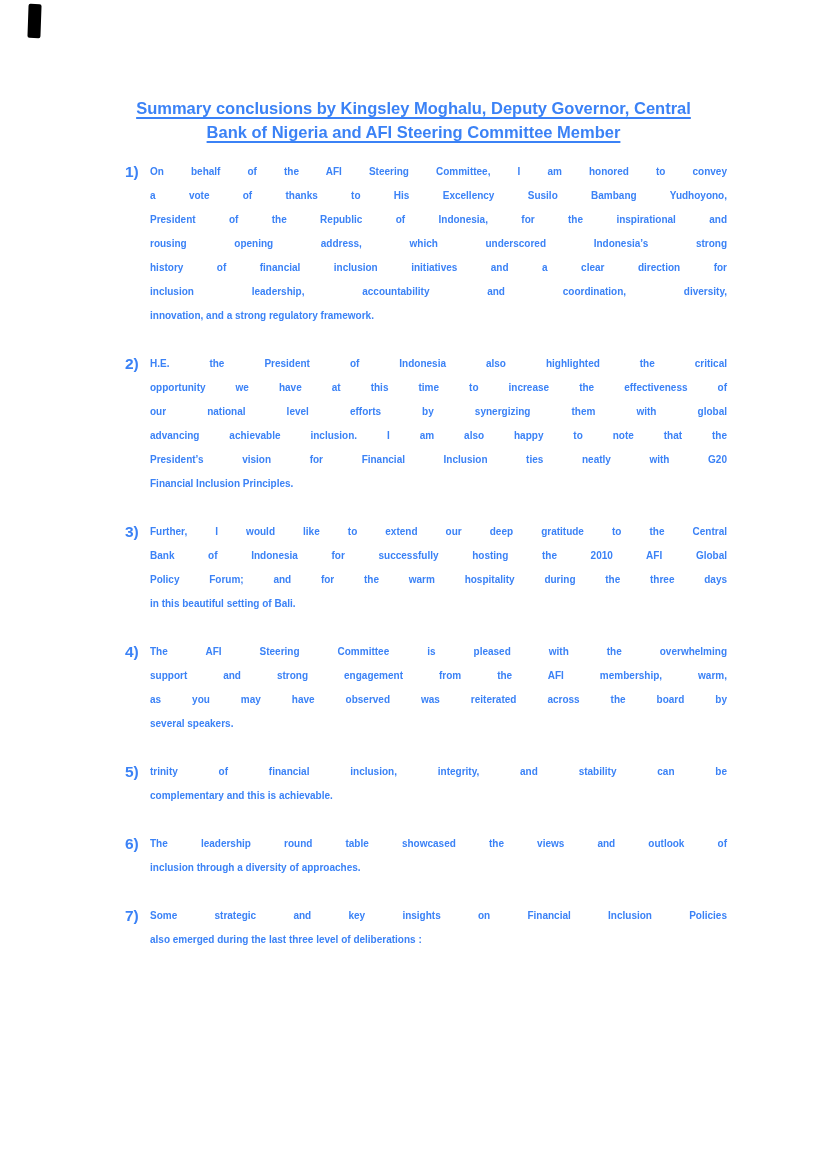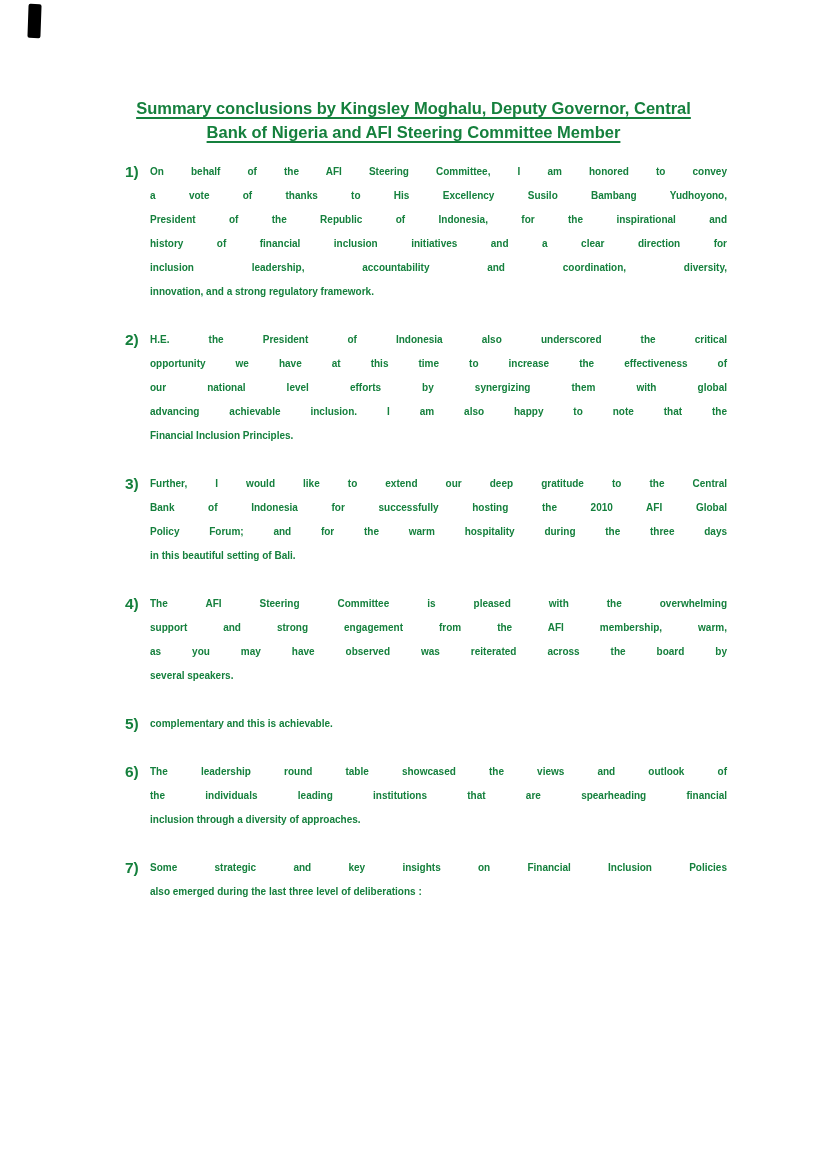--- a/index.html
+++ b/index.html
@@ -7,21 +7,21 @@
     padding: 0;
     background: #ffffff;
   }
   .page {
     position: relative;
     width: 827px;
     height: 1169px;
     background: #ffffff;
     font-family: "Liberation Sans", sans-serif;
     font-weight: 700;
-    color: #15803d;
+    color: #3b82f6;
     overflow: hidden;
   }
   
   .corner-mark {
     position: absolute;
     left: 28px;
     top: 4px;
     width: 13px;
     height: 34px;
     background: #000000;
@@ -78,32 +78,34 @@
       <span class="title-line"><span class="u">Summary conclusions by Kingsley Moghalu, Deputy Governor, Central</span></span>
       <span class="title-line"><span class="u">Bank of Nigeria and AFI Steering Committee Member</span></span>
     </h1>
     <div class="list">
         <div class="item">
           <div class="num">1)</div>
           <div class="item-body">
             <div class="line">On behalf of the AFI Steering Committee, I am honored to convey</div>
             <div class="line">a vote of thanks to His Excellency Susilo Bambang Yudhoyono,</div>
             <div class="line">President of the Republic of Indonesia, for the inspirational and</div>
+            <div class="line">rousing opening address, which underscored  Indonesia’s strong</div>
             <div class="line">history of financial inclusion initiatives and a clear direction for</div>
             <div class="line">inclusion leadership, accountability and coordination, diversity,</div>
             <div class="line last">innovation, and a strong regulatory framework.</div>
           </div>
         </div>
         <div class="item">
           <div class="num">2)</div>
           <div class="item-body">
-            <div class="line">H.E. the President of Indonesia also underscored the critical</div>
+            <div class="line">H.E. the President of Indonesia also highlighted the critical</div>
             <div class="line">opportunity we have at this time to increase the effectiveness of</div>
             <div class="line">our national level efforts by synergizing them with global</div>
             <div class="line">advancing achievable inclusion. I am also happy to note that the</div>
+            <div class="line">President’s vision for Financial Inclusion ties neatly with G20</div>
             <div class="line last">Financial Inclusion Principles.</div>
           </div>
         </div>
         <div class="item">
           <div class="num">3)</div>
           <div class="item-body">
             <div class="line">Further, I would like to extend our deep gratitude to the Central</div>
             <div class="line">Bank of Indonesia for successfully hosting the 2010 AFI Global</div>
             <div class="line">Policy Forum; and for the warm hospitality during the three days</div>
             <div class="line last">in this beautiful setting of Bali.</div>
@@ -114,28 +116,28 @@
           <div class="item-body">
             <div class="line">The AFI Steering Committee is pleased with the overwhelming</div>
             <div class="line">support and strong engagement from the AFI membership, warm,</div>
             <div class="line">as you may have observed was reiterated across the board by</div>
             <div class="line last">several speakers.</div>
           </div>
         </div>
         <div class="item">
           <div class="num">5)</div>
           <div class="item-body">
+            <div class="line">trinity of financial inclusion, integrity, and stability can be</div>
             <div class="line last">complementary and this is achievable.</div>
           </div>
         </div>
         <div class="item">
           <div class="num">6)</div>
           <div class="item-body">
             <div class="line">The leadership round table showcased the views and outlook of</div>
-            <div class="line">the individuals leading institutions that are spearheading financial</div>
             <div class="line last">inclusion through a diversity of approaches.</div>
           </div>
         </div>
         <div class="item">
           <div class="num">7)</div>
           <div class="item-body">
             <div class="line">Some strategic and key insights on Financial Inclusion Policies</div>
             <div class="line last">also emerged during the last three level of deliberations :</div>
           </div>
         </div>

